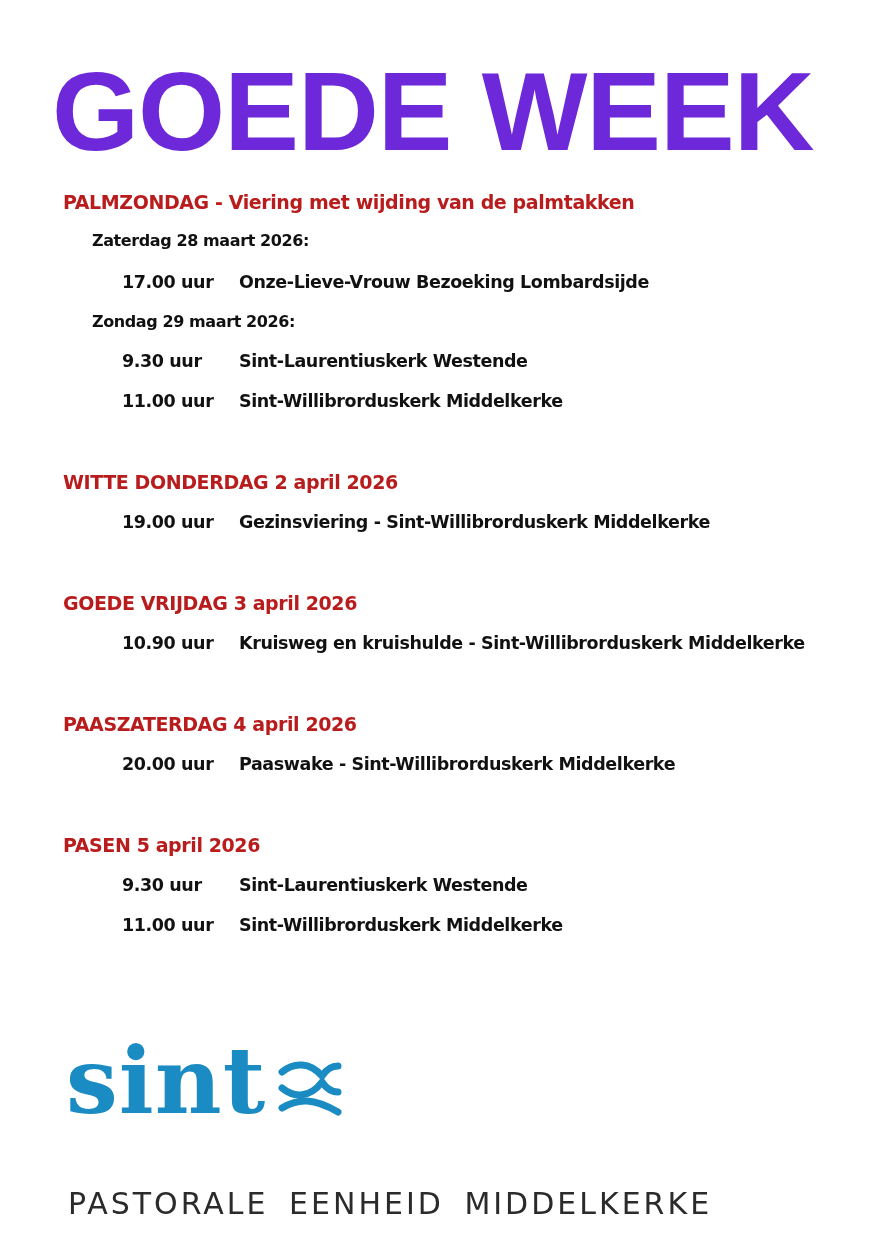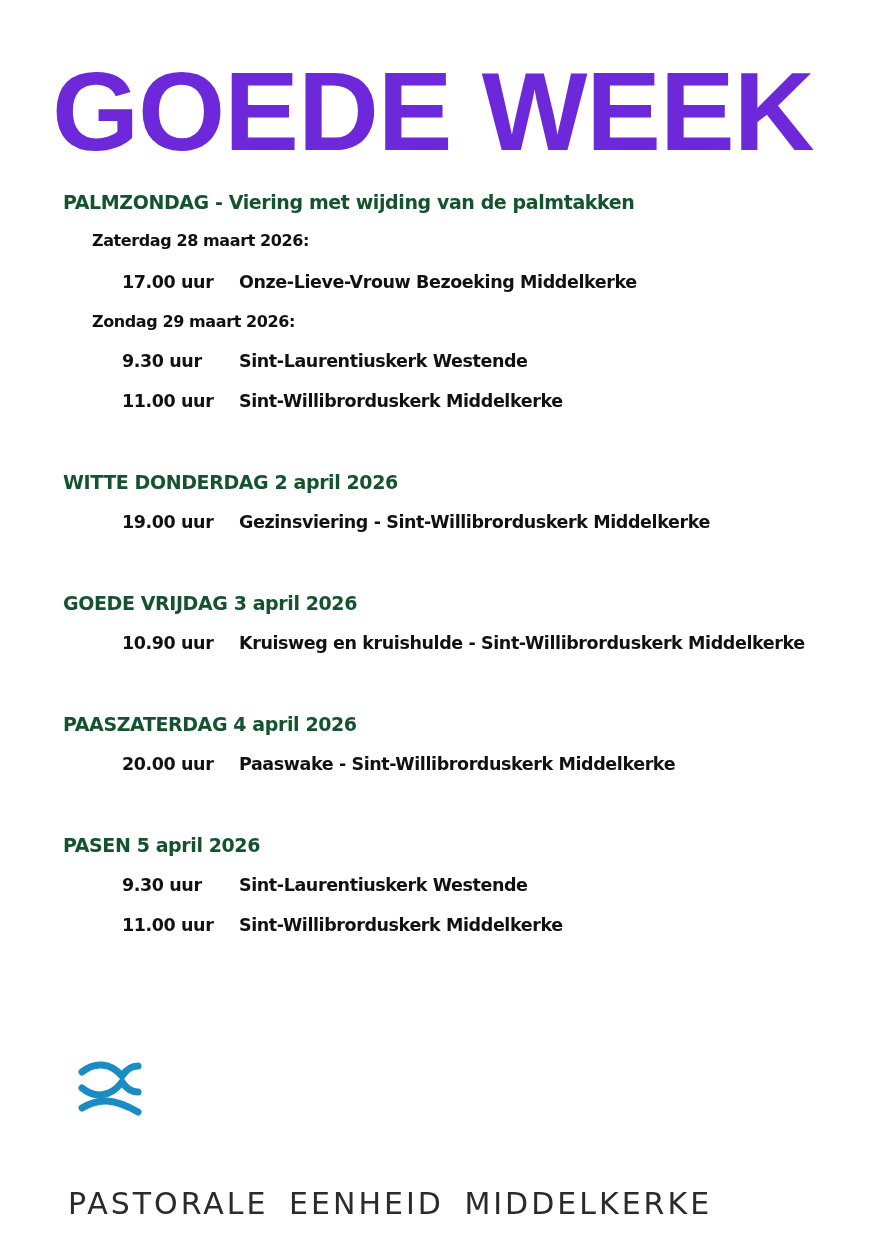--- a/index.html
+++ b/index.html
@@ -11,21 +11,21 @@
     .title {
       position: absolute; left: 52px; top: 52px; width: 780px;
       font-family: "Liberation Sans", sans-serif; font-weight: 900;
       font-size: 112px; line-height: 120px; color: #6d28d9;
       letter-spacing: -1px; white-space: nowrap;
       transform: scaleX(1.0); transform-origin: left top;
     }
     .section-head {
       position: absolute; left: 63px;
       font-family: "DejaVu Sans", sans-serif; font-weight: bold;
-      font-size: 19px; color: #14532d; white-space: nowrap;
+      font-size: 19px; color: #b91c1c; white-space: nowrap;
       letter-spacing: -0.4px;
     }
     .day-head {
       position: absolute; left: 92px;
       font-family: "DejaVu Sans", sans-serif; font-weight: bold;
       font-size: 16px; color: #111111; white-space: nowrap;
       letter-spacing: -0.4px;
     }
     .row { position: absolute; left: 122px; white-space: nowrap;
       font-family: "DejaVu Sans", sans-serif; font-weight: bold;
@@ -51,21 +51,21 @@
   </style>
 </head>
 <body>
 
 <div class="title">GOEDE WEEK</div>
 
 <div class="section-head" style="top:191px">PALMZONDAG - Viering met wijding van de palmtakken</div>
 <div class="day-head" style="top:231px">Zaterdag 28 maart 2026:</div>
 <div class="row" style="top:272px">
   <span class="time">17.00 uur</span>
-  <span class="place">Onze-Lieve-Vrouw Bezoeking Middelkerke</span>
+  <span class="place">Onze-Lieve-Vrouw Bezoeking Lombardsijde</span>
 </div>
 <div class="day-head" style="top:312px">Zondag 29 maart 2026:</div>
 <div class="row" style="top:351px">
   <span class="time">9.30 uur</span>
   <span class="place">Sint-Laurentiuskerk Westende</span>
 </div>
 <div class="row" style="top:391px">
   <span class="time">11.00 uur</span>
   <span class="place">Sint-Willibrorduskerk Middelkerke</span>
 </div>
@@ -92,19 +92,20 @@
 <div class="row" style="top:875px">
   <span class="time">9.30 uur</span>
   <span class="place">Sint-Laurentiuskerk Westende</span>
 </div>
 <div class="row" style="top:915px">
   <span class="time">11.00 uur</span>
   <span class="place">Sint-Willibrorduskerk Middelkerke</span>
 </div>
 
 <div class="logo">
+  <span class="logo-word">sint</span>
   <svg class="logo-symbol" viewBox="0 0 66 60">
     <path d="M6 14 C 18 4, 34 4, 46 18 C 50 12, 56 8, 62 8" fill="none" stroke="#1a8bc3" stroke-width="7" stroke-linecap="round"></path>
     <path d="M6 30 C 18 40, 34 40, 46 24 C 50 30, 56 34, 62 34" fill="none" stroke="#1a8bc3" stroke-width="7" stroke-linecap="round"></path>
     <path d="M6 50 C 22 40, 38 40, 62 54" fill="none" stroke="#1a8bc3" stroke-width="7" stroke-linecap="round"></path>
   </svg>
 </div>
 <div class="subtitle">PASTORALE EENHEID MIDDELKERKE</div>
 
 </body></html>

